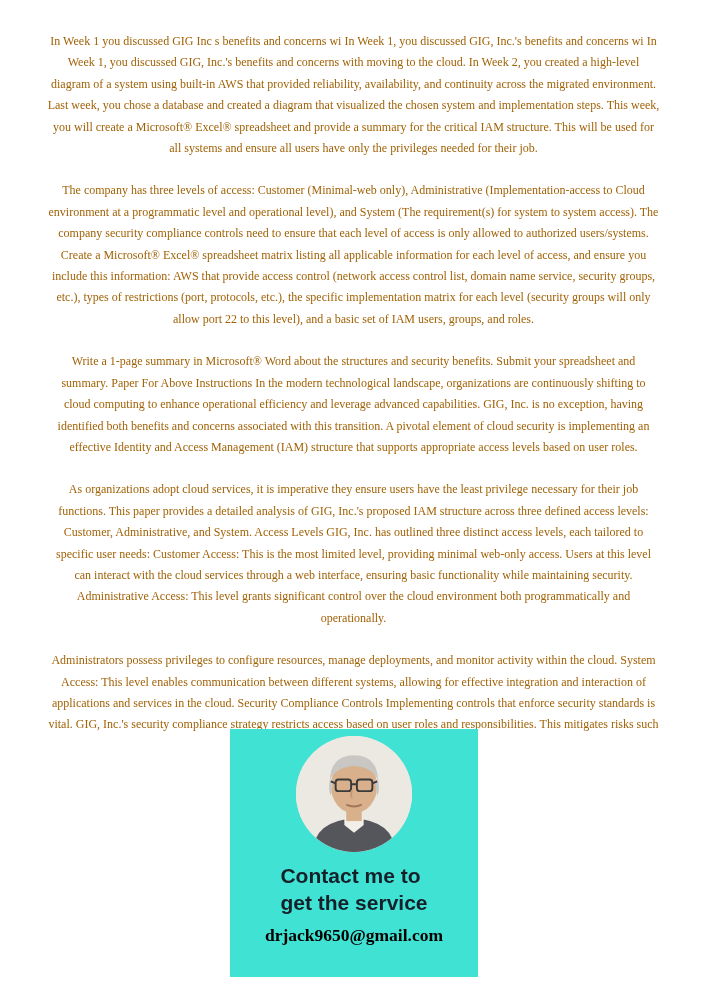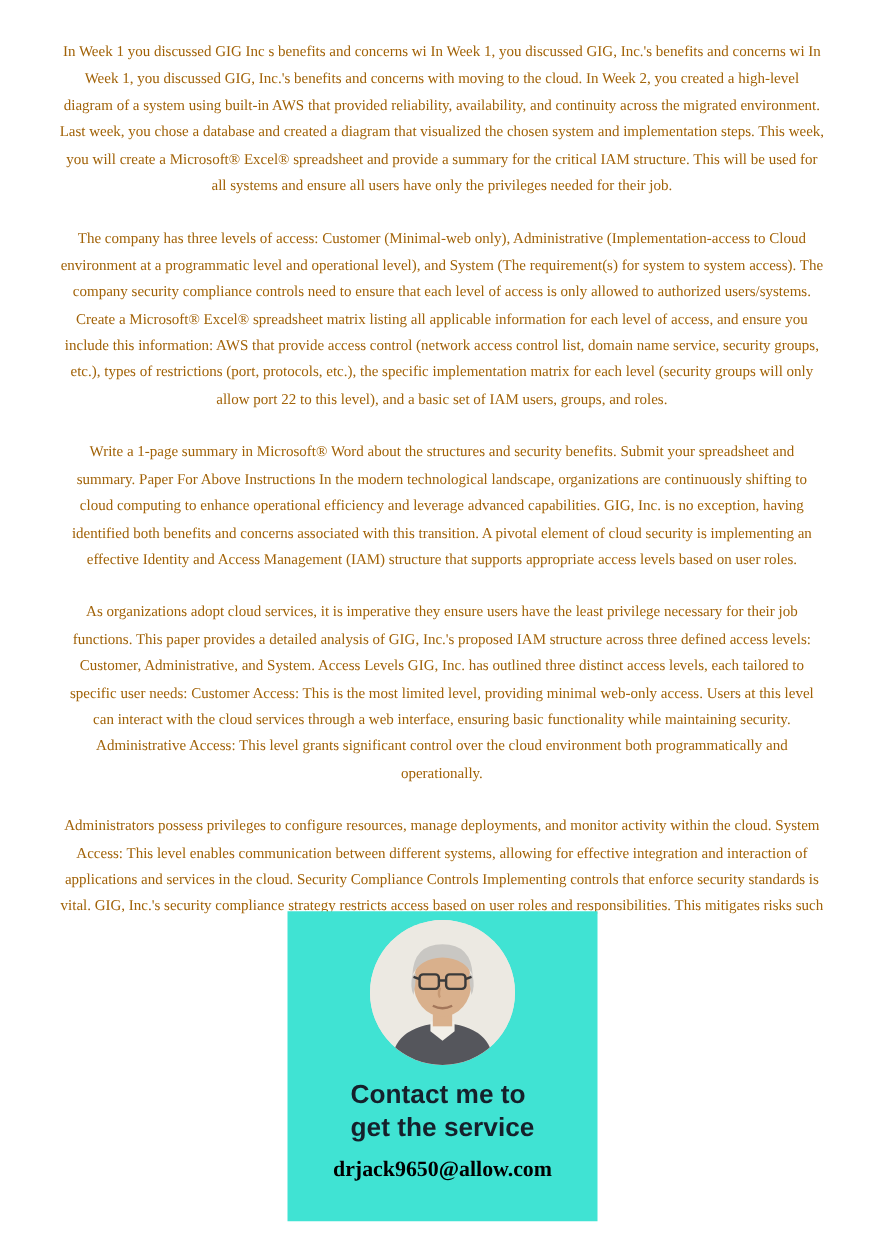--- a/index.html
+++ b/index.html
@@ -102,16 +102,16 @@
         <line x1="41" y1="49" x2="36" y2="47" stroke="#3a3a3a" stroke-width="2"></line>
         <line x1="79" y1="49" x2="84" y2="47" stroke="#3a3a3a" stroke-width="2"></line>
         <path d="M52 71 Q60 75 68 71" stroke="#a3765a" stroke-width="2" fill="none"></path>
         <path d="M58 56 Q56 62 58 64" stroke="#c59873" stroke-width="2" fill="none"></path>
       </svg>
     </div>
     <div class="card-title">
       <div>Contact me to</div>
       <div>get the service</div>
     </div>
-    <div class="card-email">drjack9650@allow.com</div>
+    <div class="card-email">drjack9650@gmail.com</div>
   </div>
 
 </div>
 
 </body></html>

